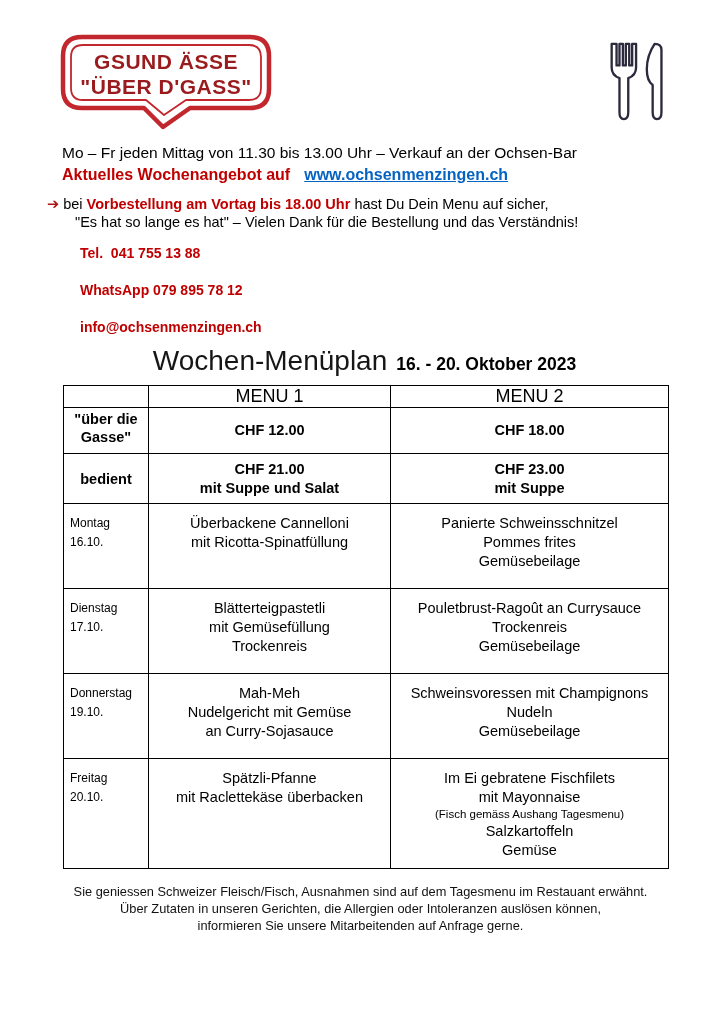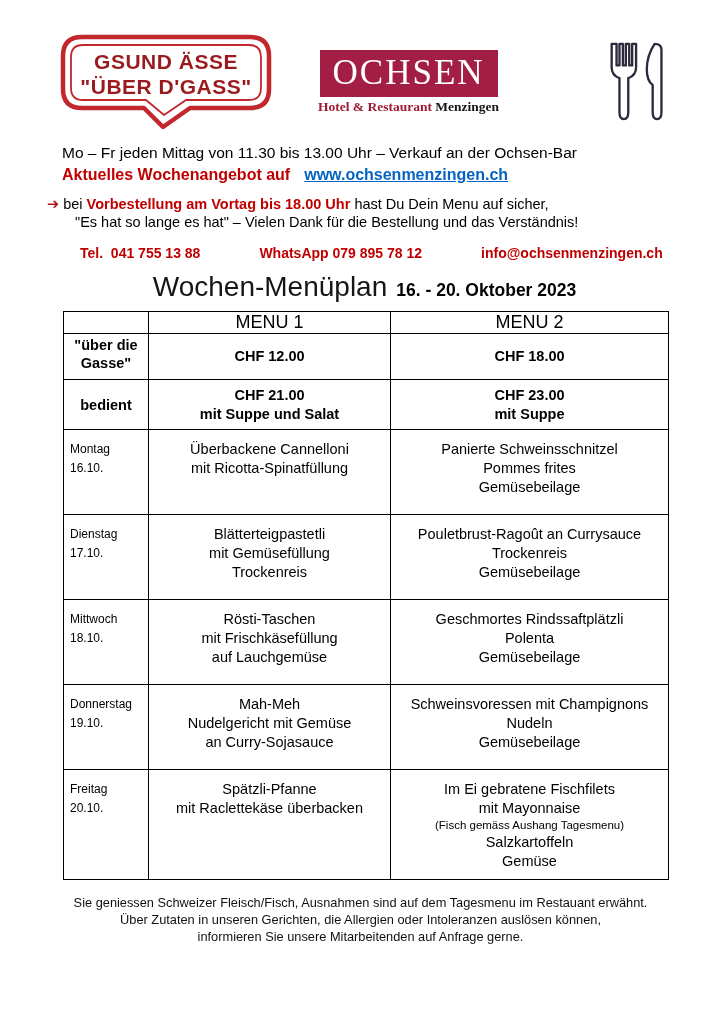--- a/index.html
+++ b/index.html
@@ -29,22 +29,22 @@
   .utensils{margin-left:auto;margin-top:8px;flex:none;}
   
   .intro{margin:12px 0 0 62px;font-size:15.5px;line-height:21px;}
   .line2{font-weight:bold;font-size:16px;color:#c00000;margin-top:1px;}
   .line2 .link{color:#0563c1;text-decoration:underline;margin-left:14px;cursor:pointer;}
   .line3{margin:11px 0 0 47px;font-size:14.5px;line-height:17px;}
   .line3 .arrow{color:#b01513;font-weight:bold;}
   .line3 .red{color:#c00000;font-weight:bold;}
   .line4{margin-left:75px;font-size:14.5px;line-height:18px;}
   .contact{
-    display:flex;gap:59px;margin:14px 0 0 80px;
-    color:#c00000;font-weight:bold;font-size:14px;
+    display:flex;gap:21px;margin:14px 0 0 80px;
+    color:#c00000;font-weight:bold;font-size:14px;flex-direction:column;
   }
   .contact span{white-space:pre;}
   
   .title{text-align:center;margin-top:10px;padding-left:8px;}
   .title-main{font-size:28px;color:#161616;}
   .title-date{font-size:17.5px;font-weight:bold;margin-left:9px;}
   
   table{border-collapse:collapse;table-layout:fixed;width:605px;margin:8px 0 0 63px;}
   td,th{border:1px solid #000;padding:0;overflow:hidden;}
   th{font-weight:normal;font-size:18px;height:21px;text-align:center;}
@@ -71,27 +71,20 @@
     <svg width="212" height="96" viewBox="0 0 212 96">
       <path d="M22 3 H190 Q209 3 209 22 V55 Q209 74 190 74 H130 L103 93 L84 74 H22 Q3 74 3 55 V22 Q3 3 22 3 Z" fill="#ffffff" stroke="#c1272d" stroke-width="4.5" stroke-linejoin="round"></path>
       <path d="M23 11 H189 Q201 11 201 23 V54 Q201 66 189 66 H126 L104 81 L86 66 H23 Q11 66 11 54 V23 Q11 11 23 11 Z" fill="none" stroke="#c1272d" stroke-width="1.8" stroke-linejoin="round"></path>
     </svg>
     <div class="bubble-text">
       <div>GSUND ÄSSE</div>
       <div>"ÜBER D'GASS"</div>
     </div>
   </div>
 
-  <div class="brand">
-    <div class="brand-block">OCHSEN</div>
-    <div class="brand-caption">
-      <span>Hotel &amp; Restaurant</span>
-      <span class="black">Menzingen</span>
-    </div>
-  </div>
 
   <div class="utensils">
     <svg width="72" height="82" viewBox="0 0 72 84">
       <path d="M8 2 L8 26 Q8 34 16 37 L16 72 Q16 79 20.5 79 Q25 79 25 72 L25 37 Q33 34 33 26 L33 2 L29 2 L29 24 L26 24 L26 2 L22.5 2 L22.5 24 L19.5 24 L19.5 2 L16 2 L16 24 L13 24 L13 2 Z" fill="#ffffff" stroke="#2b2b3d" stroke-width="2.4" stroke-linejoin="round"></path>
       <path d="M52 2 Q44 14 44 28 Q44 40 50 44 L50 72 Q50 79 54.5 79 Q59 79 59 72 L59 8 Q59 2 52 2 Z" fill="#ffffff" stroke="#2b2b3d" stroke-width="2.4" stroke-linejoin="round"></path>
     </svg>
   </div>
 </div>
 
 <div class="intro">
@@ -181,36 +174,20 @@
           <div>Trockenreis</div>
         </td>
         <td class="menu-cell">
           <div>Pouletbrust-Ragoût an Currysauce</div>
           <div>Trockenreis</div>
           <div>Gemüsebeilage</div>
         </td>
       </tr>
       <tr class="day-row">
         <td class="day-cell">
-          <div>Mittwoch</div>
-          <div>18.10.</div>
-        </td>
-        <td class="menu-cell">
-          <div>Rösti-Taschen</div>
-          <div>mit Frischkäsefüllung</div>
-          <div>auf Lauchgemüse</div>
-        </td>
-        <td class="menu-cell">
-          <div>Geschmortes Rindssaftplätzli</div>
-          <div>Polenta</div>
-          <div>Gemüsebeilage</div>
-        </td>
-      </tr>
-      <tr class="day-row">
-        <td class="day-cell">
           <div>Donnerstag</div>
           <div>19.10.</div>
         </td>
         <td class="menu-cell">
           <div>Mah-Meh</div>
           <div>Nudelgericht mit Gemüse</div>
           <div>an Curry-Sojasauce</div>
         </td>
         <td class="menu-cell">
           <div>Schweinsvoressen mit Champignons</div>

